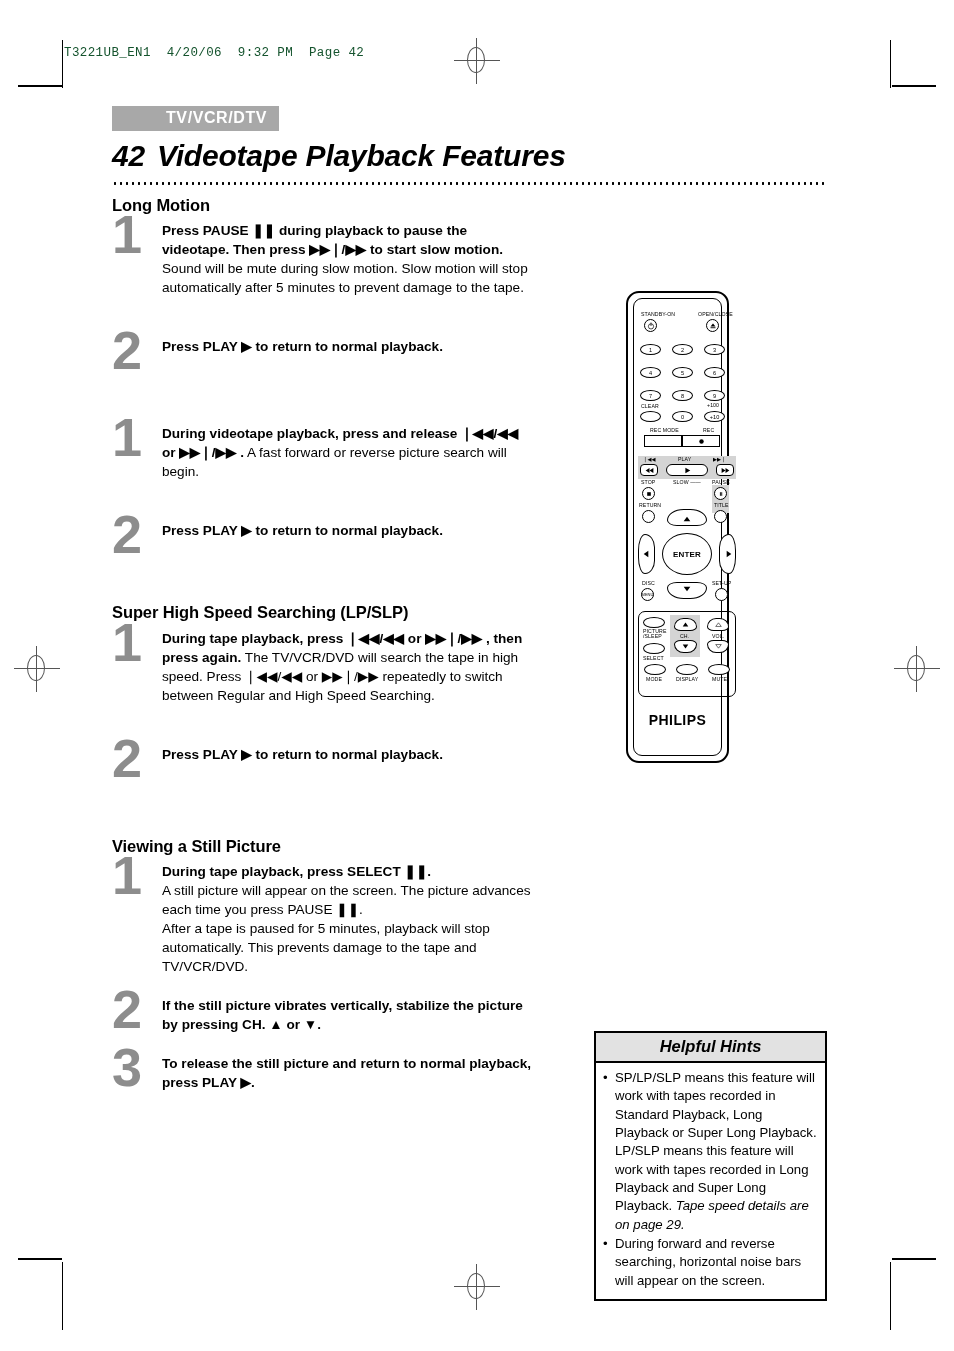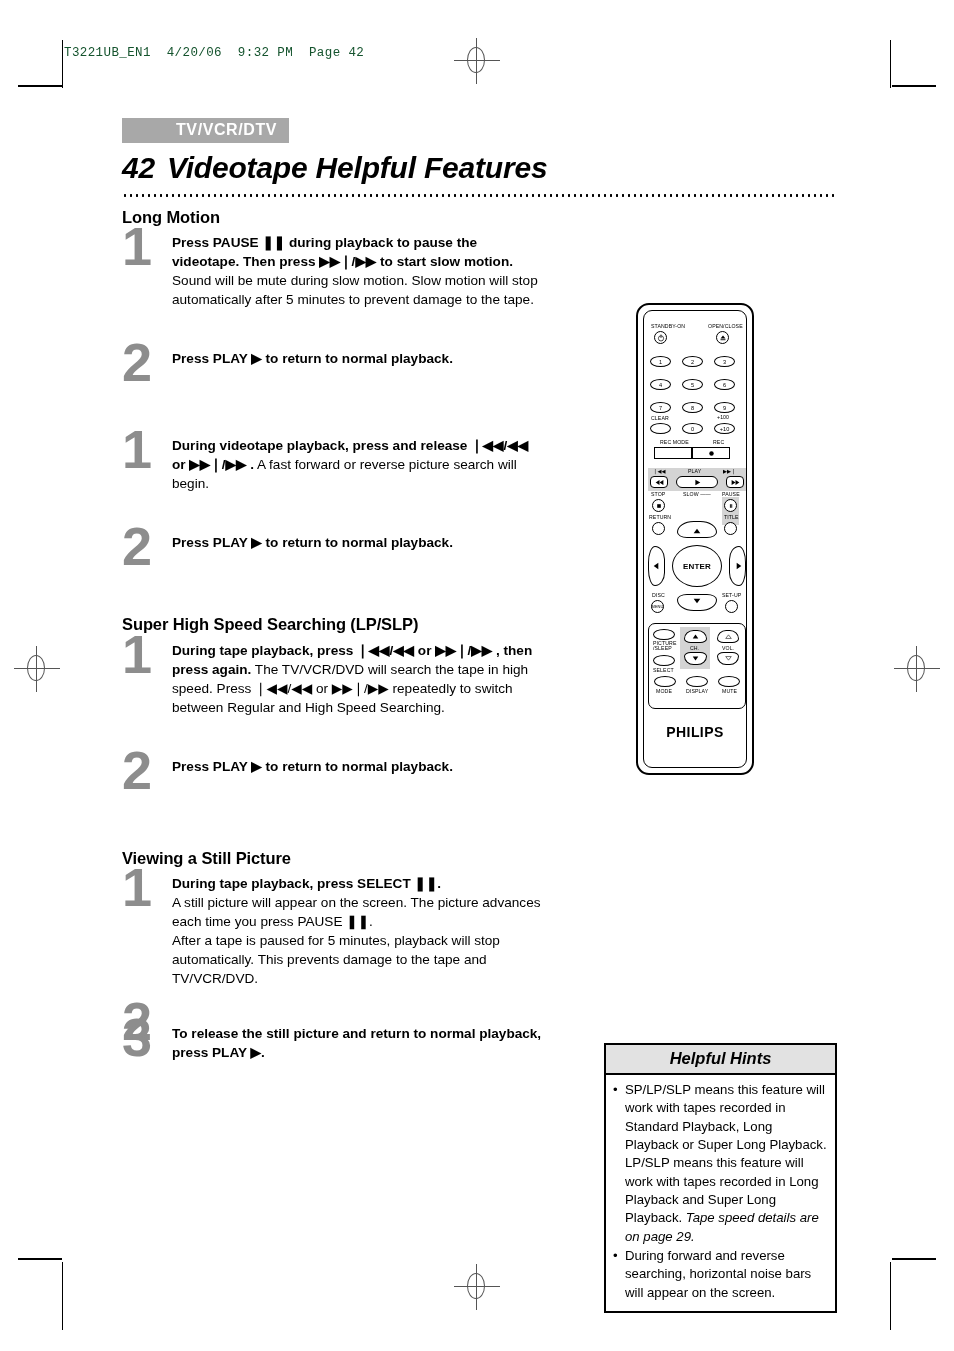--- a/index.html
+++ b/index.html
@@ -55,24 +55,23 @@
     font-family: "Liberation Mono", monospace;
     font-size: 12.5px;
     letter-spacing: 0.4px;
     white-space: pre;
     color: #14532d;
   }
 
   
   .content {
     position: absolute;
-    left: 122px;
+    left: 112px;
     top: 106px;
     width: 716px;
-    margin-top: 12px;
   }
 
   .kicker {
     display: inline-block;
     background: #a8a8a8;
     color: #ffffff;
     font-weight: bold;
     font-size: 16px;
     letter-spacing: 0.6px;
     padding: 3px 12px 4px 54px;
@@ -142,21 +141,21 @@
 
   
   .remote-wrap {
     position: absolute;
     left: 514px;
     top: 96px;
     width: 130px;
   }
   .remote {
     position: relative;
-    width: 118px;
+    width: 103px;
     height: 472px;
     border: 2.5px solid #000;
     border-radius: 13px;
     background: #fff;
     box-sizing: border-box;
     padding-left: 28px;
   }
   .remote-inner {
     position: absolute;
     left: 5px; top: 5px; right: 5px; bottom: 5px;
@@ -288,21 +287,21 @@
     <div class="circle"></div>
 </div>
 
 <div class="page-header">T3221UB_EN1  4/20/06  9:32 PM  Page 42</div>
 
 <div class="content">
 
   <div class="kicker">TV/VCR/DTV</div>
 
   <h1 class="page-title">
-    <span class="pg-num">42</span><span>Videotape Helpful Features</span>
+    <span class="pg-num">42</span><span>Videotape Playback Features</span>
   </h1>
 
   <div class="dotted-rule"></div>
 
   <div class="body-cols">
     <div class="col-left">
 
       <h2 class="section-head">Long Motion</h2>
       <div class="step">
         <div class="step-num">1</div>
@@ -342,20 +341,21 @@
       <div style="height:72px;"></div>
 
       <h2 class="section-head">Viewing a Still Picture</h2>
       <div class="step">
         <div class="step-num">1</div>
         <div class="step-body"><b>During tape playback, press SELECT ❚❚.</b><br>A still picture will appear on the screen. The picture advances each time you press PAUSE ❚❚.<br>After a tape is paused for 5 minutes, playback will stop automatically. This prevents damage to the tape and TV/VCR/DVD.</div>
       </div>
       <div class="gap-s"></div>
       <div class="step">
         <div class="step-num">2</div>
+        <div class="step-body"><b>If the still picture vibrates vertically, stabilize the picture by pressing CH. ▲ or ▼.</b></div>
       </div>
       <div class="gap-s"></div>
       <div class="step">
         <div class="step-num">3</div>
         <div class="step-body"><b>To release the still picture and return to normal playback, press PLAY ▶.</b></div>
       </div>
 
     </div>
 
     <div class="remote-wrap">

